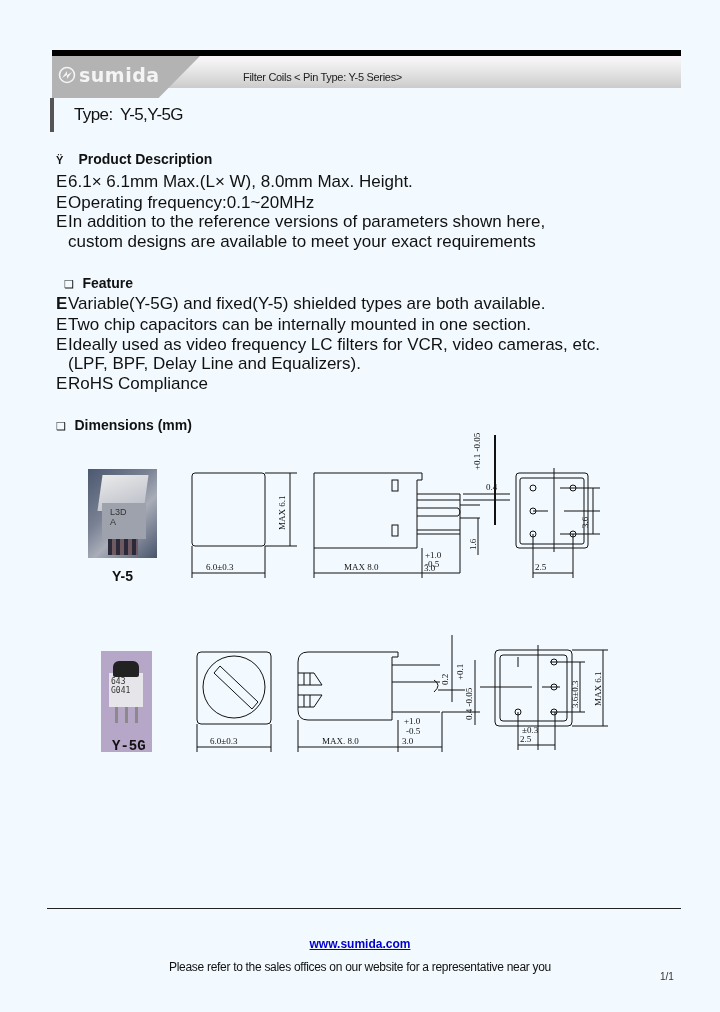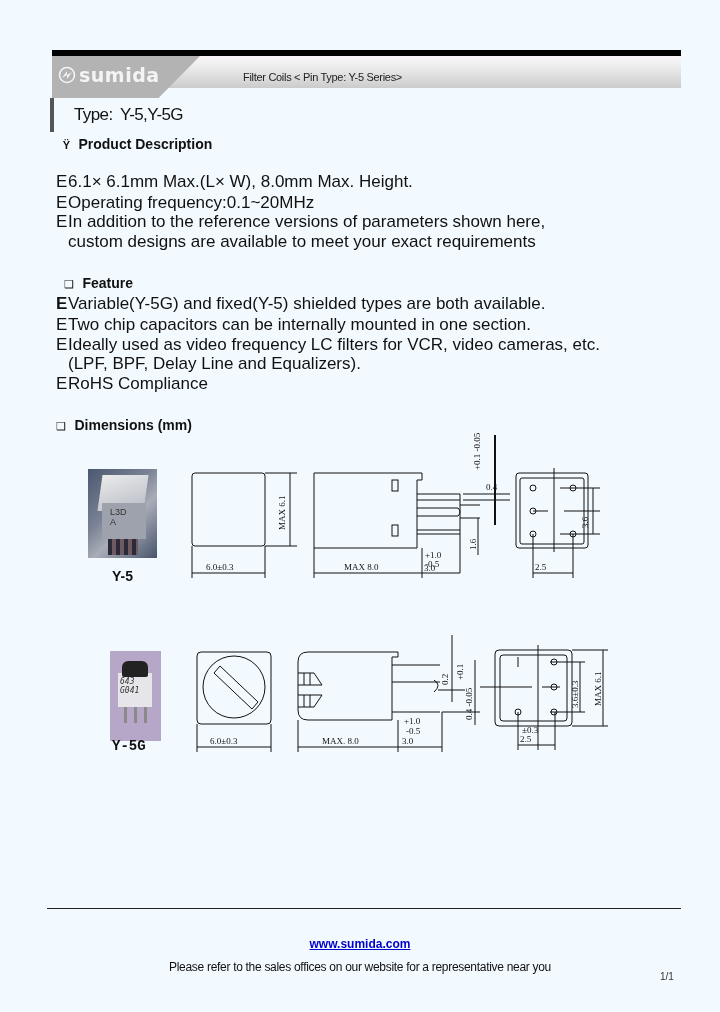--- a/index.html
+++ b/index.html
@@ -30,21 +30,21 @@
 
   
   .photo-y5 { left:88px; top:469px; width:69px; height:89px;
     background:linear-gradient(135deg,#4b5870 0%, #7a8294 40%, #a9adb8 60%, #48546c 100%); }
   .photo-y5 .cap { position:absolute; left:12px; top:6px; width:46px; height:36px;
     background:linear-gradient(160deg,#eaeaea,#b8bcc6); transform:skewX(-8deg); }
   .photo-y5 .body { position:absolute; left:14px; top:34px; width:44px; height:36px; background:#9ea2ac; }
   .photo-y5 .mark { position:absolute; left:22px; top:38px; font-size:9px; color:#333; font-family:Liberation Sans, sans-serif; }
   .photo-y5 .pins { position:absolute; left:20px; top:70px; width:30px; height:16px;
     background:repeating-linear-gradient(90deg,#2a2a3a 0 4px,#6e5a60 4px 8px); }
-  .photo-y5g { left:110px; top:651px; width:51px; height:90px; background:#b6a6c8;font-style:italic; }
+  .photo-y5g { left:101px; top:651px; width:51px; height:101px; background:#b6a6c8; }
   .photo-y5g .top { position:absolute; left:12px; top:10px; width:26px; height:16px; background:#222; border-radius:6px 6px 2px 2px; }
   .photo-y5g .body { position:absolute; left:8px; top:22px; width:34px; height:34px; background:#e6e6ea; }
   .photo-y5g .mark { position:absolute; left:10px; top:26px; font-size:8px; line-height:9px; color:#333; font-family:"DejaVu Sans Mono", monospace; }
   .photo-y5g .pins { position:absolute; left:14px; top:56px; width:24px; height:16px;
     background:repeating-linear-gradient(90deg,#8a8a8a 0 3px,transparent 3px 10px); }
   .photo-label { font-weight:bold; font-size:14px; }
 
   svg text { font-family:"Liberation Serif", serif; font-size:9px; fill:#111; }
 
   
@@ -65,21 +65,21 @@
     <path d="M4 12 L9 5 L9 9 L14 6 L9 13 L9 9 Z" fill="#f4f4f4"></path>
   </svg>
   <span class="logo-text">sumida</span>
 </div>
 <div class="abs hdr-title">Filter Coils &lt; Pin Type: Y-5 Series&gt;</div>
 
 <div class="abs type-bar"></div>
 <div class="abs type-label">Type:</div>
 <div class="abs type-value">Y-5,Y-5G</div>
 
-<div class="abs" style="left:56px; top:135px;text-align:right;">
+<div class="abs" style="left:56px; top:150px;">
   <span class="sec-marker">Ÿ</span>
   <span class="sec-title" style="margin-left:4px;">Product Description</span>
 </div>
 <div class="abs bullet" style="left:56px; top:174px;">
   <span class="e">E</span><span>6.1× 6.1mm Max.(L× W), 8.0mm Max. Height.</span>
 </div>
 <div class="abs bullet" style="left:56px; top:195px;">
   <span class="e">E</span><span>Operating frequency:0.1~20MHz</span>
 </div>
 <div class="abs bullet" style="left:56px; top:214px;">

